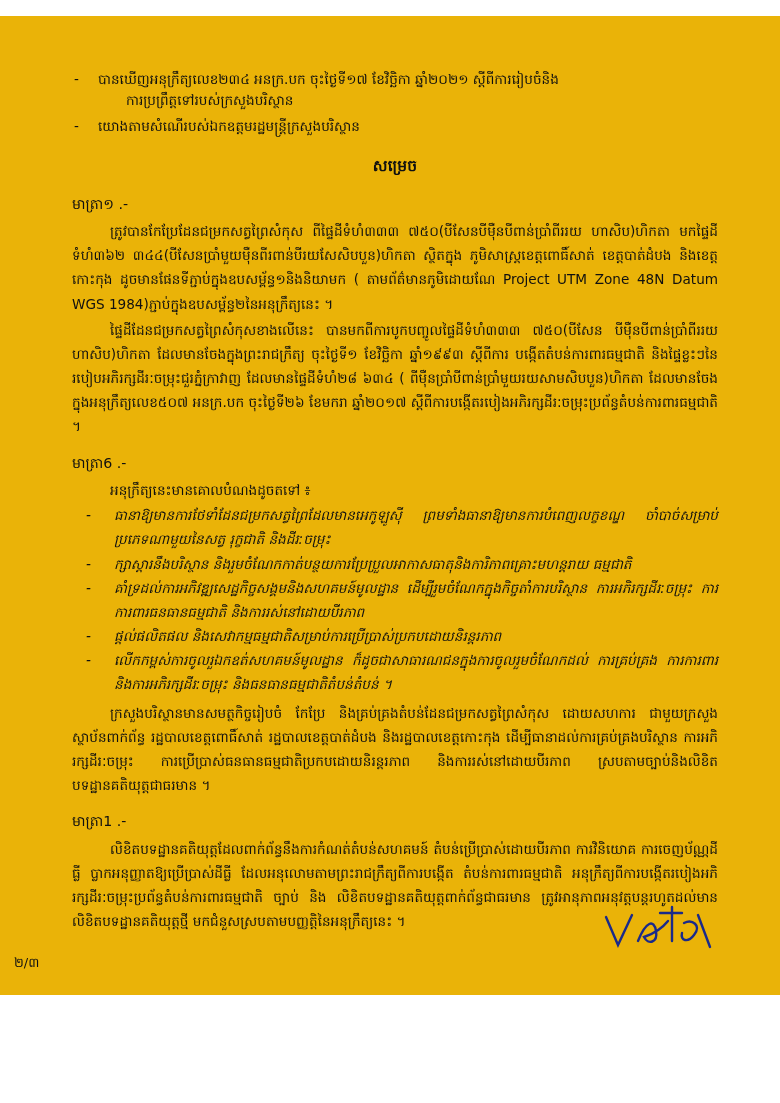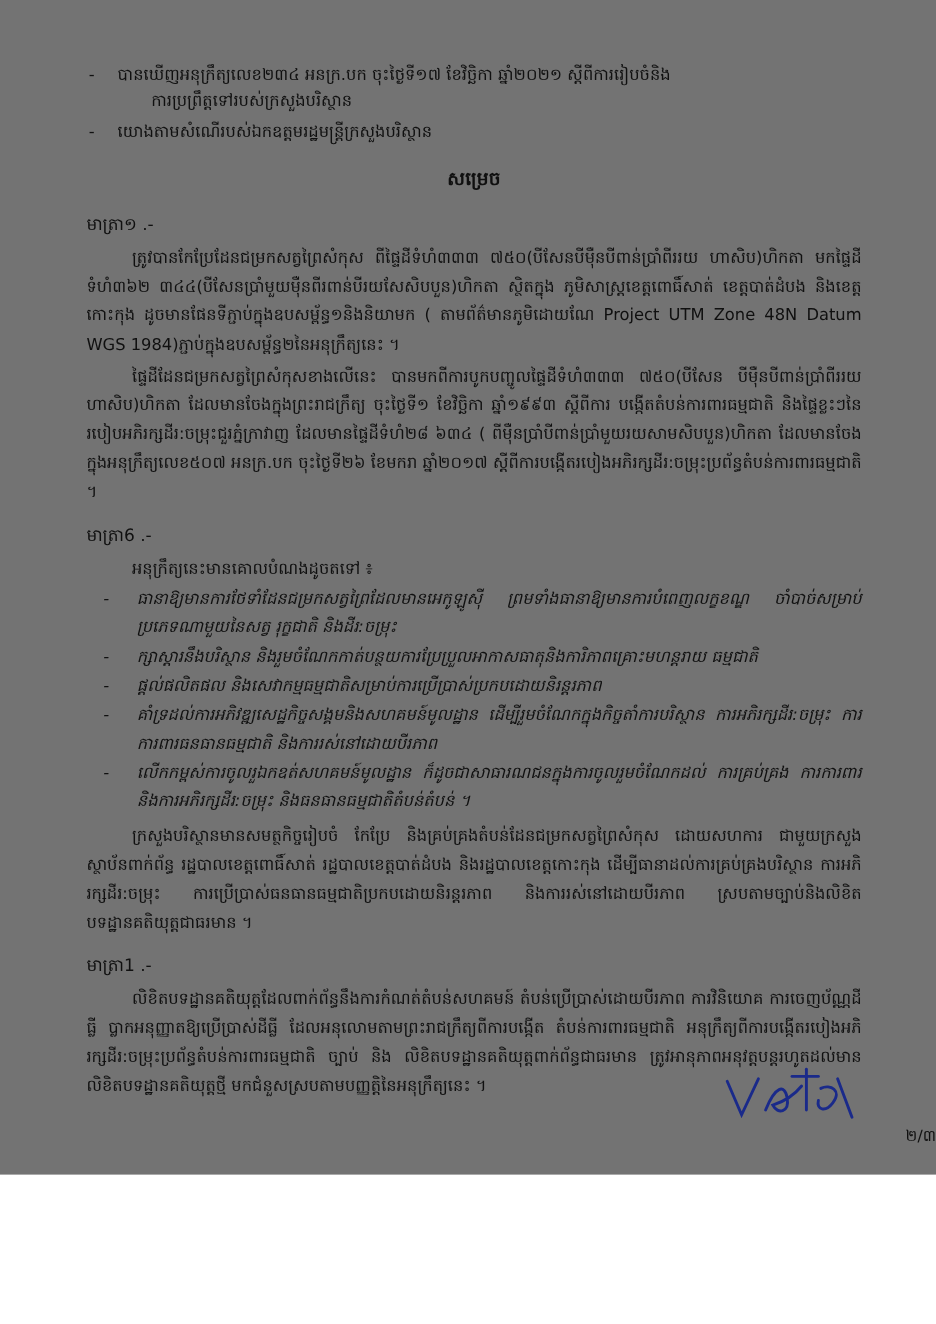--- a/index.html
+++ b/index.html
@@ -7,24 +7,25 @@
     padding: 0;
     background: #ffffff;
   }
   body {
     font-family: "DejaVu Sans", "Liberation Sans", sans-serif;
   }
   .page {
     position: relative;
     width: 780px;
     height: 979px;
-    background: #737373;
+    background: #eab308;
     box-sizing: border-box;
     padding: 52px 62px 40px 72px;
     overflow: hidden;
+    margin-top: 16px;
   }
   .doc-body {
     font-size: 13.6px;
     line-height: 1.78;
     color: #101010;
     text-align: justify;
   }
   .bullet-line {
     display: block;
     margin: 0 0 2px 0;
@@ -82,23 +83,24 @@
   }
   .list li .dash {
     display: inline-block;
     width: 14px;
   }
   .footer-page {
     position: absolute;
     left: 0;
     right: 0;
     bottom: 22px;
-    text-align: right;
+    text-align: left;
     font-size: 13px;
     color: #111;
+    padding-left: 14px;
   }
   .signature {
     position: absolute;
     right: 62px;
     bottom: 34px;
     width: 120px;
     height: 60px;
   }
   .sig-svg {
     display: block;
@@ -128,22 +130,22 @@
       <p class="para">ត្រូវបានកែប្រែដែនជម្រកសត្វព្រៃសំកុស ពីផ្ទៃដីទំហំ៣៣៣ ៧៥០(បីសែនបីម៉ឺនបីពាន់ប្រាំពីររយ ហាសិប)ហិកតា មកផ្ទៃដីទំហំ៣៦២ ៣៤៤(បីសែនប្រាំមួយម៉ឺនពីរពាន់បីរយសែសិបបួន)ហិកតា ស្ថិតក្នុង ភូមិសាស្ត្រខេត្តពោធិ៍សាត់ ខេត្តបាត់ដំបង និងខេត្តកោះកុង ដូចមានផែនទីភ្ជាប់ក្នុងឧបសម្ព័ន្ធ១និងនិយាមក ( តាមព័ត៌មានភូមិដោយណែ Project UTM Zone 48N Datum WGS 1984)ភ្ជាប់ក្នុងឧបសម្ព័ន្ធ២នៃអនុក្រឹត្យនេះ ។</p>
       <p class="para">ផ្ទៃដីដែនជម្រកសត្វព្រៃសំកុសខាងលើនេះ បានមកពីការបូកបញ្ចូលផ្ទៃដីទំហំ៣៣៣ ៧៥០(បីសែន បីម៉ឺនបីពាន់ប្រាំពីររយហាសិប)ហិកតា ដែលមានចែងក្នុងព្រះរាជក្រឹត្យ ចុះថ្ងៃទី១ ខែវិច្ឆិកា ឆ្នាំ១៩៩៣ ស្ដីពីការ បង្កើតតំបន់ការពារធម្មជាតិ និងផ្ទៃខ្លះៗនៃរបៀបអភិរក្សដីរ:ចម្រុះជួរភ្នំក្រាវាញ ដែលមានផ្ទៃដីទំហំ២៨ ៦៣៤ ( ពីម៉ឺនប្រាំបីពាន់ប្រាំមួយរយសាមសិបបួន)ហិកតា ដែលមានចែងក្នុងអនុក្រឹត្យលេខ៥០៧ អនក្រ.បក ចុះថ្ងៃទី២៦ ខែមករា ឆ្នាំ២០១៧ ស្ដីពីការបង្កើតរបៀងអភិរក្សដីរ:ចម្រុះប្រព័ន្ធតំបន់ការពារធម្មជាតិ ។</p>
     </div>
 
     <div class="article">
       <div class="article-head">មាត្រា6 .-</div>
       <p class="intro-line">អនុក្រឹត្យនេះមានគោលបំណងដូចតទៅ ៖</p>
       <ul class="list">
         <li><span class="dash">-</span><span>ធានាឱ្យមានការថែទាំដែនជម្រកសត្វព្រៃដែលមានអេកូឡូស៊ី ព្រមទាំងធានាឱ្យមានការបំពេញលក្ខខណ្ឌ ចាំបាច់សម្រាប់ប្រភេទណាមួយនៃសត្វ រុក្ខជាតិ និងដីរ:ចម្រុះ</span></li>
         <li><span class="dash">-</span><span>ក្សាស្ដារនឹងបរិស្ថាន និងរួមចំណែកកាត់បន្ថយការប្រែប្រួលអាកាសធាតុនិងការិភាពគ្រោះមហន្តរាយ ធម្មជាតិ</span></li>
+        <li><span class="dash">-</span><span>គាំទ្រដល់ការអភិវឌ្ឍសេដ្ឋកិច្ចសង្គមនិងសហគមន៍មូលដ្ឋាន ដើម្បីរួមចំណែកក្នុងកិច្ចតាំការបរិស្ថាន ការអភិរក្សដីរ:ចម្រុះ ការការពារធនធានធម្មជាតិ និងការរស់នៅដោយបីរភាព</span></li>
         <li><span class="dash">-</span><span>ផ្ដល់ផលិតផល និងសេវាកម្មធម្មជាតិសម្រាប់ការប្រើប្រាស់ប្រកបដោយនិរន្តរភាព</span></li>
-        <li><span class="dash">-</span><span>គាំទ្រដល់ការអភិវឌ្ឍសេដ្ឋកិច្ចសង្គមនិងសហគមន៍មូលដ្ឋាន ដើម្បីរួមចំណែកក្នុងកិច្ចតាំការបរិស្ថាន ការអភិរក្សដីរ:ចម្រុះ ការការពារធនធានធម្មជាតិ និងការរស់នៅដោយបីរភាព</span></li>
         <li><span class="dash">-</span><span>លើកកម្ពស់ការចូលរួឯកឧត់សហគមន៍មូលដ្ឋាន ក៏ដូចជាសាធារណជនក្នុងការចូលរួមចំណែកដល់ ការគ្រប់គ្រង ការការពារ និងការអភិរក្សដីរ:ចម្រុះ និងធនធានធម្មជាតិតំបន់តំបន់ ។</span></li>
       </ul>
     </div>
 
     <div class="article">
       <p class="para">ក្រសួងបរិស្ថានមានសមត្ថកិច្ចរៀបចំ កែប្រែ និងគ្រប់គ្រងតំបន់ដែនជម្រកសត្វព្រៃសំកុស ដោយសហការ ជាមួយក្រសួង ស្ថាប័នពាក់ព័ន្ធ រដ្ឋបាលខេត្តពោធិ៍សាត់ រដ្ឋបាលខេត្តបាត់ដំបង និងរដ្ឋបាលខេត្តកោះកុង ដើម្បីធានាដល់ការគ្រប់គ្រងបរិស្ថាន ការអភិរក្សដីរ:ចម្រុះ ការប្រើប្រាស់ធនធានធម្មជាតិប្រកបដោយនិរន្តរភាព និងការរស់នៅដោយបីរភាព ស្របតាមច្បាប់និងលិខិតបទដ្ឋានគតិយុត្តជាធរមាន ។</p>
     </div>
 
     <div class="article">
       <div class="article-head">មាត្រា1 .-</div>

